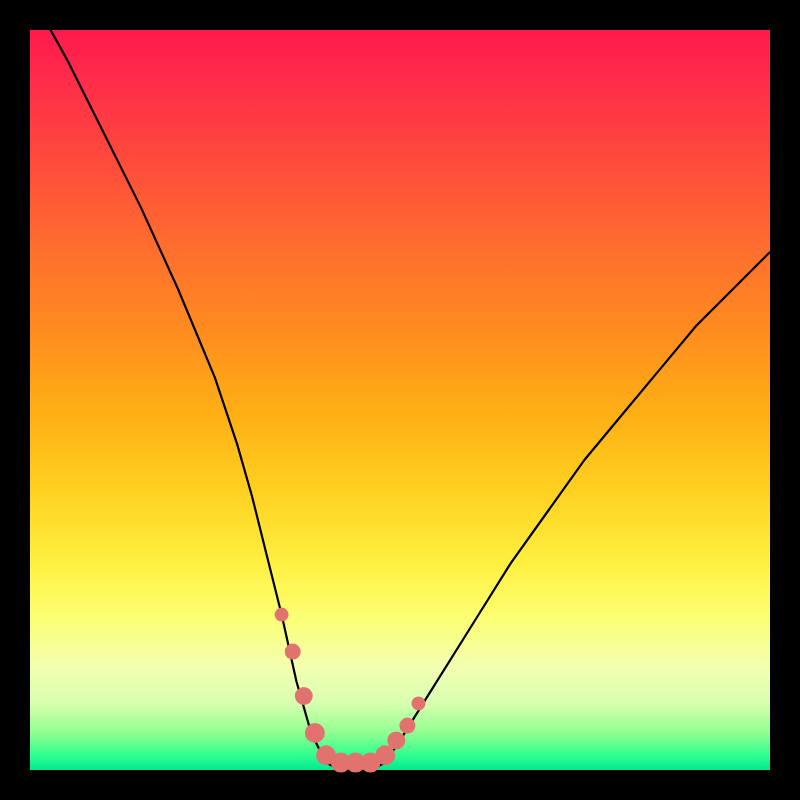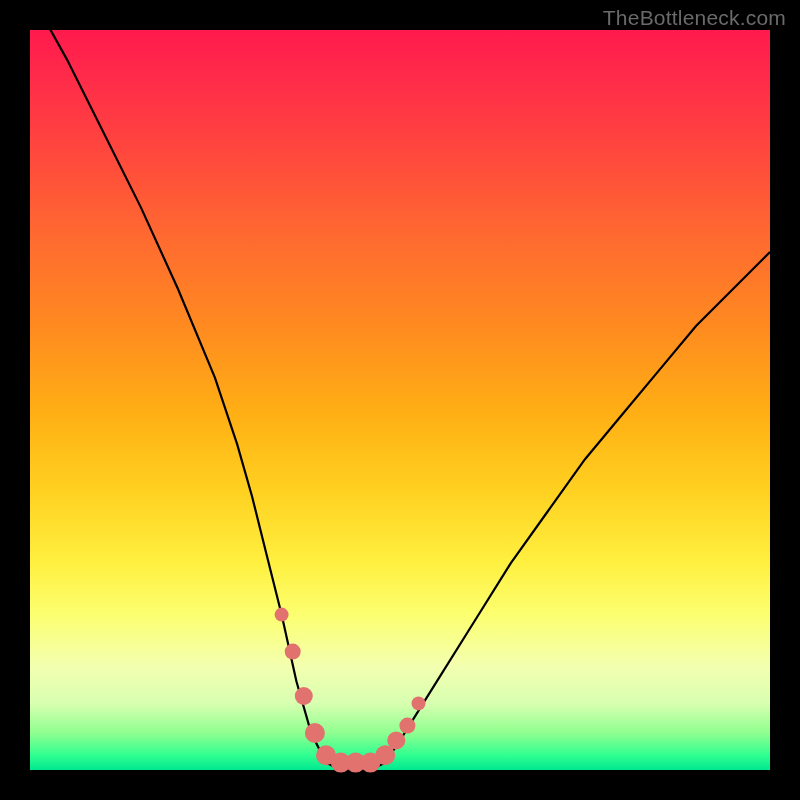--- a/index.html
+++ b/index.html
@@ -58,21 +58,20 @@
     top: 0;
     width: 740px;
     height: 740px;
     overflow: visible;
   }
 </style>
 </head>
 <body>
 
 <div class="frame">
-  <div class="watermark">TheBottleneck.com</div>
   <div class="plot">
     <svg class="curve" viewBox="0 0 740 740">
       <path id="curve-path" fill="none" stroke="#000000" stroke-width="2.2" d="M0.0 -37.0 L37.0 29.6 L74.0 103.6 L111.0 177.6 L148.0 259.0 L185.0 347.8 L207.2 414.4 L222.0 466.2 L236.8 525.4 L251.6 584.6 L266.4 651.2 L281.2 703.0 L296.0 732.6 L310.8 740.0 L325.6 740.0 L340.4 740.0 L355.2 732.6 L370.0 710.4 L407.0 651.2 L444.0 592.0 L481.0 532.8 L518.0 481.0 L555.0 429.2 L592.0 384.8 L629.0 340.4 L666.0 296.0 L703.0 259.0 L740.0 222.0"></path>
       <g id="marker-group">
           <circle cx="251.6" cy="584.6" r="7" fill="#e2726e"></circle>
           <circle cx="262.7" cy="621.6" r="8" fill="#e2726e"></circle>
           <circle cx="273.8" cy="666.0" r="9" fill="#e2726e"></circle>
           <circle cx="284.9" cy="703.0" r="10" fill="#e2726e"></circle>
           <circle cx="296.0" cy="725.2" r="10" fill="#e2726e"></circle>
           <circle cx="310.8" cy="732.6" r="10" fill="#e2726e"></circle>

